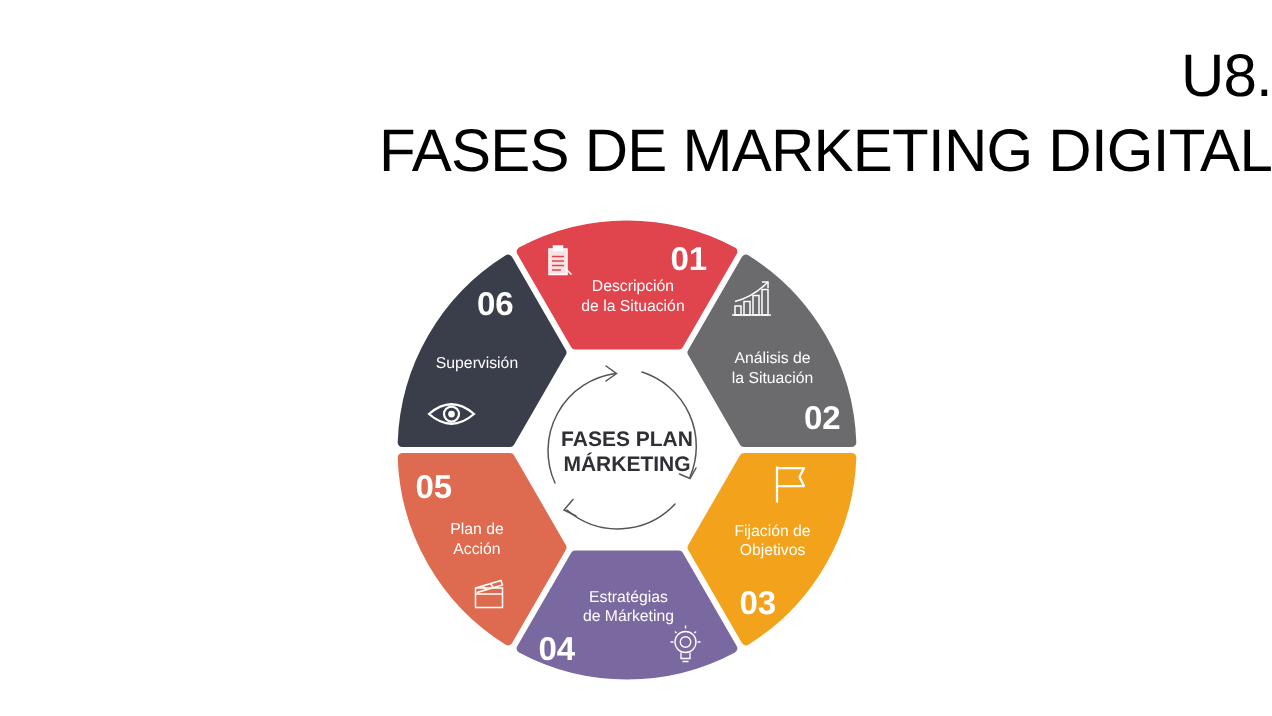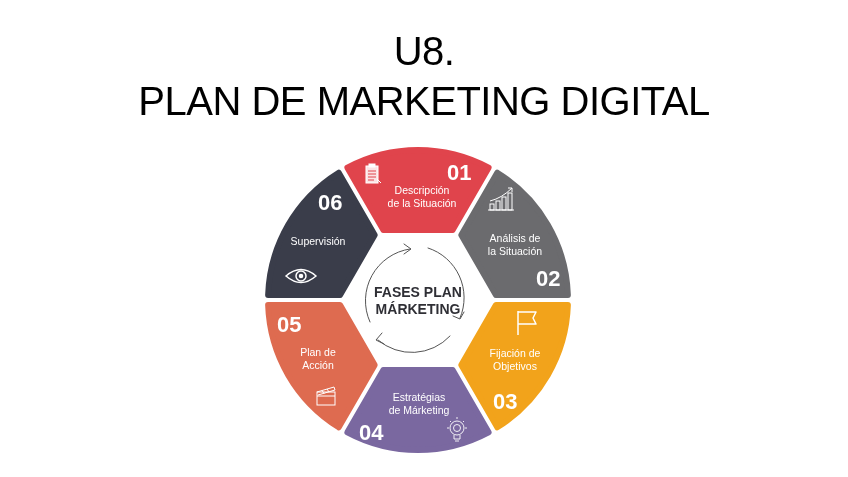--- a/index.html
+++ b/index.html
@@ -1,33 +1,33 @@
 <!DOCTYPE html>
 <html><head>
   <meta charset="utf-8">
   <style>
     html, body { margin: 0; padding: 0; background: #ffffff; }
     body { width: 848px; height: 477px; position: relative; overflow: hidden; font-family: "Liberation Sans", sans-serif; }
     .title {
-      position: absolute; left: 0; width: 848px; text-align: center;
+      position: absolute; left: 0; width: 848px; text-align: right;
       font-family: "Liberation Sans", sans-serif; color: #000; font-weight: normal;
       letter-spacing: -0.5px;
     }
     .title-line1 { top: 28px; font-size: 40px; line-height: 46px; }
     .title-line2 { top: 78px; font-size: 40px; line-height: 46px; }
     svg.diagram { position: absolute; left: 0; top: 0; }
     .seg-num { font-family: "Liberation Sans", sans-serif; font-weight: bold; font-size: 22px; fill: #ffffff; }
     .seg-label { font-family: "Liberation Sans", sans-serif; font-size: 10.5px; fill: #ffffff; }
     .center-text { font-family: "Liberation Sans", sans-serif; font-weight: bold; font-size: 14px; fill: #2f2f35; }
   </style>
 </head>
 <body>
 
 <div class="title title-line1">U8.</div>
-<div class="title title-line2">PLAN DE MARKETING DIGITAL</div>
+<div class="title title-line2">FASES DE MARKETING DIGITAL</div>
 
 <svg class="diagram" width="848" height="477" viewBox="0 0 848 477">
   <g transform="translate(418,300)">
 
     <g transform="rotate(0)">
       <path d="M-34.6,-70 L-70.6,-132.3 A150,150 0 0 1 70.6,-132.3 L34.6,-70 Z" stroke-linejoin="round" stroke-width="6" fill="#E0444C" stroke="#E0444C"></path>
     </g>
 
     <g transform="rotate(60)">
       <path d="M-34.6,-70 L-70.6,-132.3 A150,150 0 0 1 70.6,-132.3 L34.6,-70 Z" stroke-linejoin="round" stroke-width="6" fill="#6B6B6E" stroke="#6B6B6E"></path>

